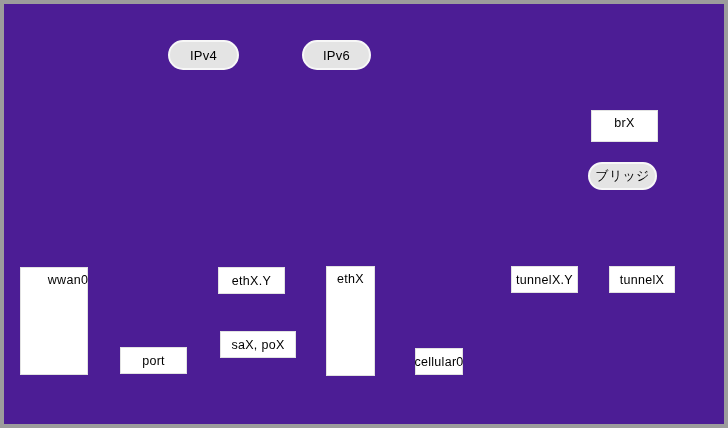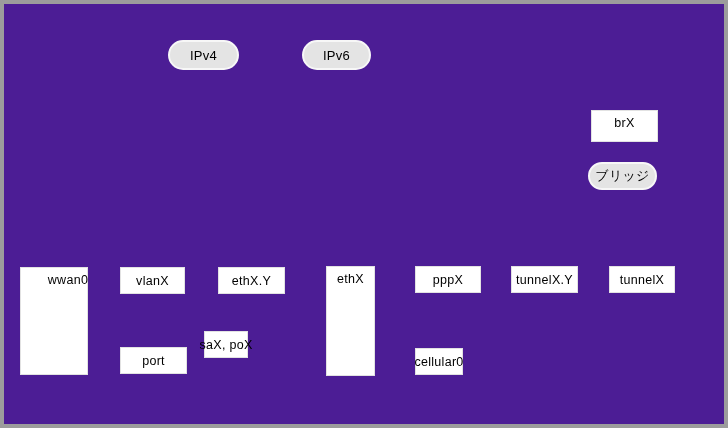--- a/index.html
+++ b/index.html
@@ -49,45 +49,43 @@
   #n-brx       { left: 587px; top: 106px; width: 67px; height: 32px; }
   #n-bridge    { left: 584px; top: 158px; width: 69px; height: 28px; }
   #n-wwan0     { left: 16px;  top: 263px; width: 68px; height: 108px; padding-left: 28px; }
   #n-vlanx     { left: 116px; top: 263px; width: 65px; height: 27px; }
   #n-ethxy     { left: 214px; top: 263px; width: 67px; height: 27px; }
   #n-ethx      { left: 322px; top: 262px; width: 49px; height: 110px; }
   #n-pppx      { left: 411px; top: 262px; width: 66px; height: 27px; }
   #n-tunnelxy  { left: 507px; top: 262px; width: 67px; height: 27px; }
   #n-tunnelx   { left: 605px; top: 262px; width: 66px; height: 27px; }
   #n-port      { left: 116px; top: 343px; width: 67px; height: 27px; }
-  #n-saxpox    { left: 200px; top: 327px; width: 44px; height: 27px; }
+  #n-saxpox    { left: 216px; top: 327px; width: 76px; height: 27px; }
   #n-cellular0 { left: 411px; top: 344px; width: 48px; height: 27px; }
 </style>
 </head>
 <body>
 
 <div class="canvas">
 
   <div class="node pill" id="n-ipv4">IPv4</div>
 
   <div class="node pill" id="n-ipv6">IPv6</div>
 
   <div class="node box top-label" id="n-brx">brX</div>
 
   <div class="node pill" id="n-bridge">ブリッジ</div>
 
   <div class="node box top-label" id="n-wwan0">wwan0</div>
 
-  <div class="node box" id="n-vlanx">vlanX</div>
 
   <div class="node box" id="n-ethxy">ethX.Y</div>
 
   <div class="node box top-label" id="n-ethx">ethX</div>
 
-  <div class="node box" id="n-pppx">pppX</div>
 
   <div class="node box" id="n-tunnelxy">tunnelX.Y</div>
 
   <div class="node box" id="n-tunnelx">tunnelX</div>
 
   <div class="node box" id="n-port">port</div>
 
   <div class="node box" id="n-saxpox">saX, poX</div>
 
   <div class="node box" id="n-cellular0">cellular0</div>

